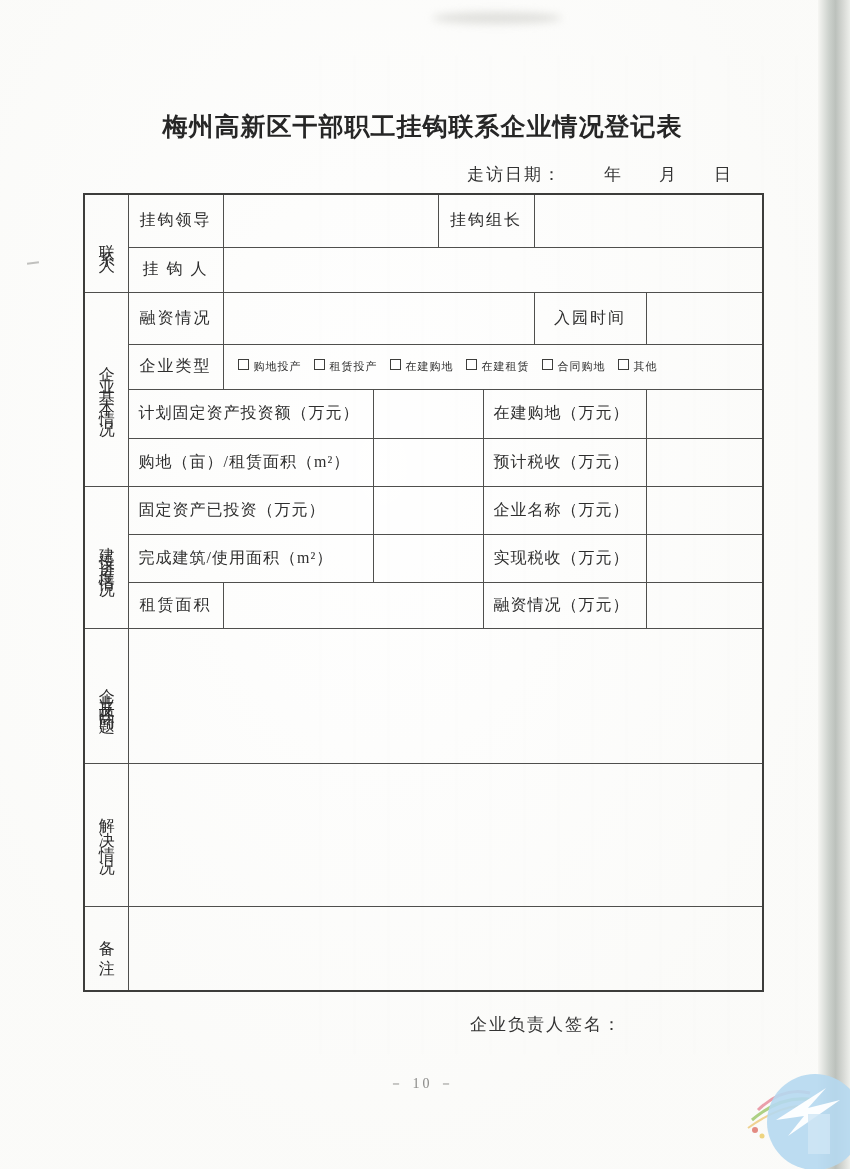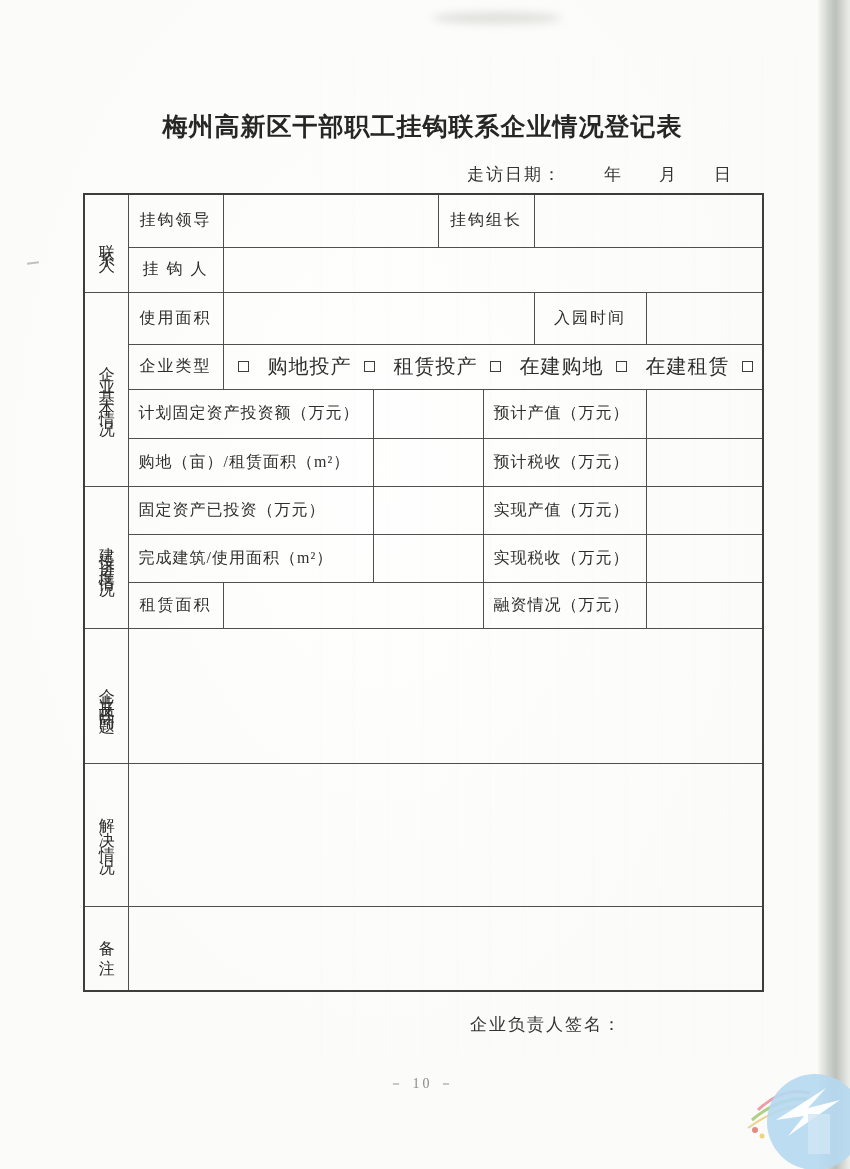--- a/index.html
+++ b/index.html
@@ -61,21 +61,21 @@
     writing-mode:vertical-lr; text-orientation:upright;
     margin:auto; font-size:16px; letter-spacing:6px; color:#2b2b2b;
   }
   td.gcell { text-align:center; }
   td.gcell .grp { display:inline-block; }
   .lbl { text-align:center; letter-spacing:2px; }
   .lbl-left { text-align:left; padding-left:10px !important; letter-spacing:1px; }
   td.val { background:transparent; }
 
   .optrow { display:flex; align-items:center; gap:12px; padding-left:10px; flex-wrap:nowrap; }
-  .opt { display:inline-flex; align-items:center; gap:19px; font-size:20px; letter-spacing:1px; white-space:nowrap; }
+  .opt { display:inline-flex; gap:5px; font-size:11px; letter-spacing:1px; white-space:nowrap; }
   .opt .box { width:11px; height:11px; border:1.4px solid #3e3e3c; display:inline-block; background:#fff; flex:0 0 auto; }
 
   .footer-sign {
     position:absolute; left:460px; top:1013px;
     font-size:17px; letter-spacing:2px; color:#333;margin-left:10px;
   }
   .pagenum {
     position:absolute; left:83px; top:1075px; width:679px; text-align:center;
     font-size:14px; color:#8a8a88; letter-spacing:3px;
   }
@@ -112,21 +112,21 @@
       <td colspan="2" class="val"></td>
       <td colspan="2" class="lbl">挂钩组长</td>
       <td colspan="2" class="val"></td>
     </tr>
     <tr style="height:45px">
       <td class="lbl">挂 钩 人</td>
       <td colspan="6" class="val"></td>
     </tr>
     <tr style="height:52px">
       <td rowspan="4" class="gcell"><span class="grp" style="letter-spacing:11px">企业基本情况</span></td>
-      <td class="lbl">使用面积</td>
+      <td class="lbl">融资情况</td>
       <td colspan="4" class="val"></td>
       <td class="lbl">入园时间</td>
       <td class="val"></td>
     </tr>
     <tr style="height:45px">
       <td class="lbl">企业类型</td>
       <td colspan="6">
             <div class="optrow">
               <span class="opt">
                 <span class="box"></span>
@@ -151,34 +151,34 @@
               <span class="opt">
                 <span class="box"></span>
                 <span>其他</span>
               </span>
             </div>
           </td>
     </tr>
     <tr style="height:49px">
       <td colspan="2" class="lbl-left">计划固定资产投资额（万元）</td>
       <td colspan="2" class="val"></td>
-      <td colspan="2" class="lbl-left">预计产值（万元）</td>
+      <td colspan="2" class="lbl-left">在建购地（万元）</td>
       <td class="val"></td>
     </tr>
     <tr style="height:48px">
       <td colspan="2" class="lbl-left">购地（亩）/租赁面积（m²）</td>
       <td colspan="2" class="val"></td>
       <td colspan="2" class="lbl-left">预计税收（万元）</td>
       <td class="val"></td>
     </tr>
     <tr style="height:48px">
       <td rowspan="3" class="gcell"><span class="grp" style="letter-spacing:7px">建设进度情况</span></td>
       <td colspan="2" class="lbl-left">固定资产已投资（万元）</td>
       <td colspan="2" class="val"></td>
-      <td colspan="2" class="lbl-left">实现产值（万元）</td>
+      <td colspan="2" class="lbl-left">企业名称（万元）</td>
       <td class="val"></td>
     </tr>
     <tr style="height:48px">
       <td colspan="2" class="lbl-left">完成建筑/使用面积（m²）</td>
       <td colspan="2" class="val"></td>
       <td colspan="2" class="lbl-left">实现税收（万元）</td>
       <td class="val"></td>
     </tr>
     <tr style="height:46px">
       <td class="lbl">租赁面积</td>

